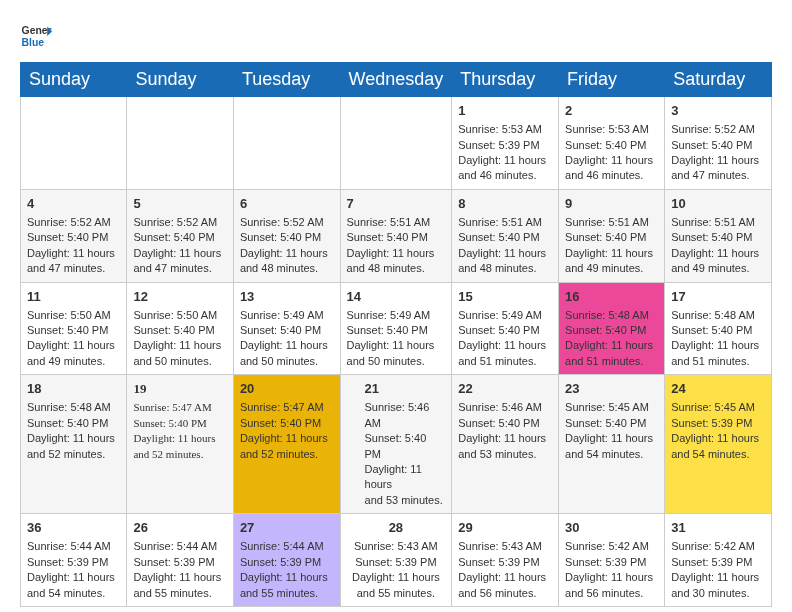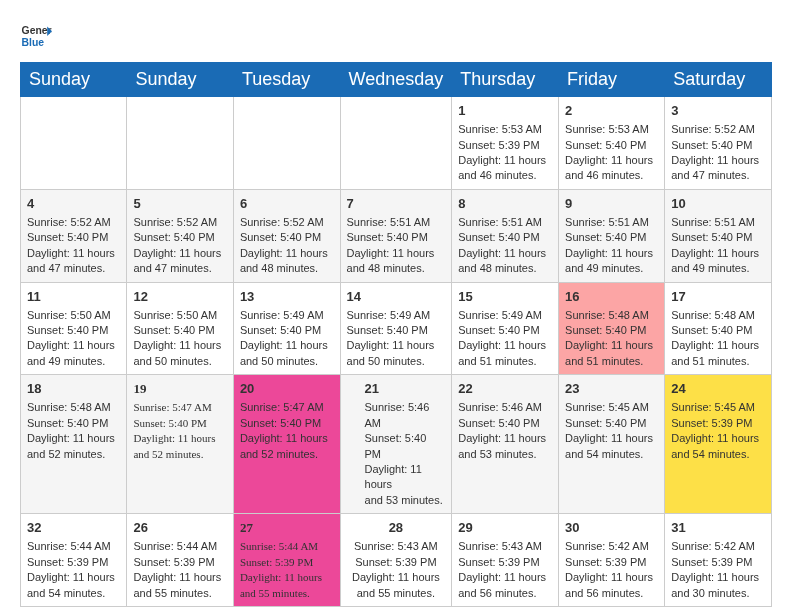--- a/index.html
+++ b/index.html
@@ -214,21 +214,21 @@
           <div>Daylight: 11 hours</div>
           <div>and 50 minutes.</div>
         </td>
         <td style="background-color: rgb(255, 255, 255); margin-top: 24px;">
           <span class="day-num">15</span>
           <div>Sunrise: 5:49 AM</div>
           <div>Sunset: 5:40 PM</div>
           <div>Daylight: 11 hours</div>
           <div>and 51 minutes.</div>
         </td>
-        <td style="background-color: #fca5a5;">
+        <td style="background-color: #ec4899;">
           <span class="day-num">16</span>
           <div>Sunrise: 5:48 AM</div>
           <div>Sunset: 5:40 PM</div>
           <div>Daylight: 11 hours</div>
           <div>and 51 minutes.</div>
         </td>
         <td style="background-color: rgb(255, 255, 255); margin-top: 24px;">
           <span class="day-num">17</span>
           <div>Sunrise: 5:48 AM</div>
           <div>Sunset: 5:40 PM</div>
@@ -244,21 +244,21 @@
           <div>Daylight: 11 hours</div>
           <div>and 52 minutes.</div>
         </td>
         <td style="background-color: rgb(245, 245, 245); font-family: Liberation Serif, serif;">
           <span class="day-num">19</span>
           <div>Sunrise: 5:47 AM</div>
           <div>Sunset: 5:40 PM</div>
           <div>Daylight: 11 hours</div>
           <div>and 52 minutes.</div>
         </td>
-        <td style="background-color: #ec4899; margin-left: 16px;">
+        <td style="background-color: #eab308; margin-left: 16px;">
           <span class="day-num">20</span>
           <div>Sunrise: 5:47 AM</div>
           <div>Sunset: 5:40 PM</div>
           <div>Daylight: 11 hours</div>
           <div>and 52 minutes.</div>
         </td>
         <td style="background-color: rgb(245, 245, 245); padding-left: 24px;">
           <span class="day-num">21</span>
           <div>Sunrise: 5:46 AM</div>
           <div>Sunset: 5:40 PM</div>
@@ -282,34 +282,34 @@
         <td style="background-color: #fde047;">
           <span class="day-num">24</span>
           <div>Sunrise: 5:45 AM</div>
           <div>Sunset: 5:39 PM</div>
           <div>Daylight: 11 hours</div>
           <div>and 54 minutes.</div>
         </td>
       </tr>
       <tr>
         <td style="background-color: rgb(255, 255, 255);">
-          <span class="day-num">32</span>
+          <span class="day-num">36</span>
           <div>Sunrise: 5:44 AM</div>
           <div>Sunset: 5:39 PM</div>
           <div>Daylight: 11 hours</div>
           <div>and 54 minutes.</div>
         </td>
         <td style="background-color: rgb(255, 255, 255);">
           <span class="day-num">26</span>
           <div>Sunrise: 5:44 AM</div>
           <div>Sunset: 5:39 PM</div>
           <div>Daylight: 11 hours</div>
           <div>and 55 minutes.</div>
         </td>
-        <td style="background-color: #ec4899; font-family: Liberation Serif, serif;">
+        <td style="background-color: #c4b5fd;">
           <span class="day-num">27</span>
           <div>Sunrise: 5:44 AM</div>
           <div>Sunset: 5:39 PM</div>
           <div>Daylight: 11 hours</div>
           <div>and 55 minutes.</div>
         </td>
         <td style="background-color: rgb(255, 255, 255); text-align: center;">
           <span class="day-num">28</span>
           <div>Sunrise: 5:43 AM</div>
           <div>Sunset: 5:39 PM</div>

